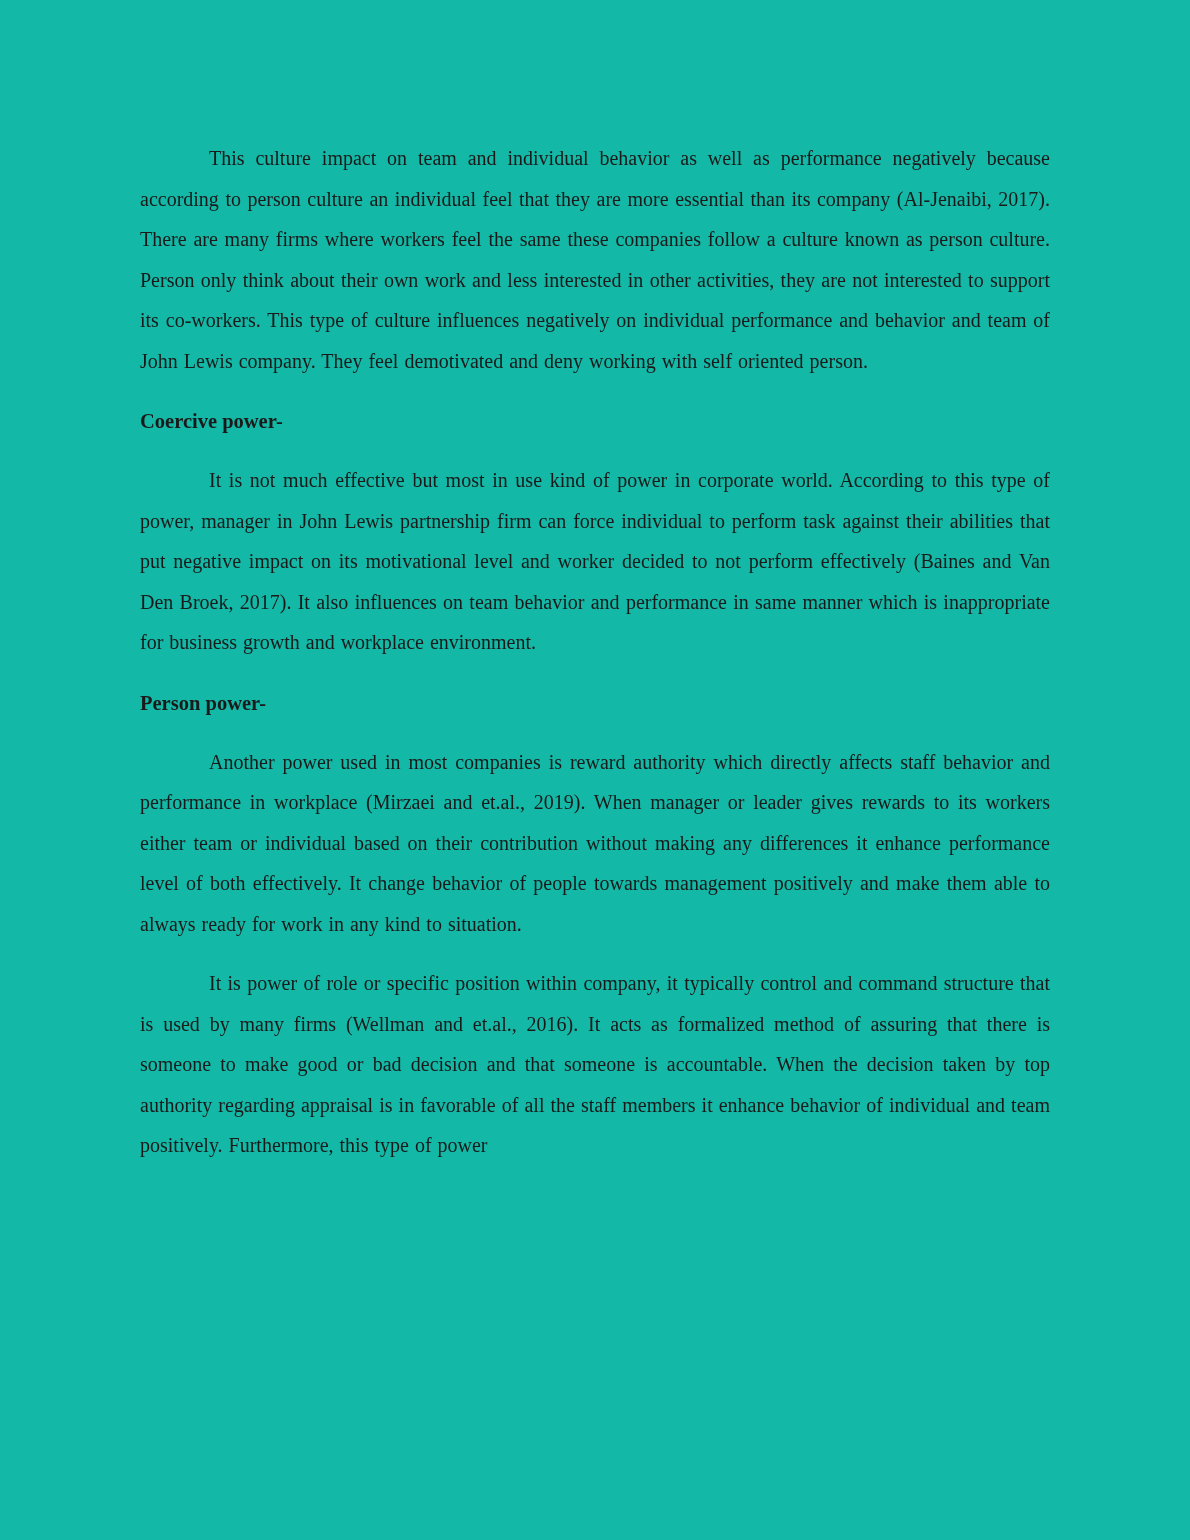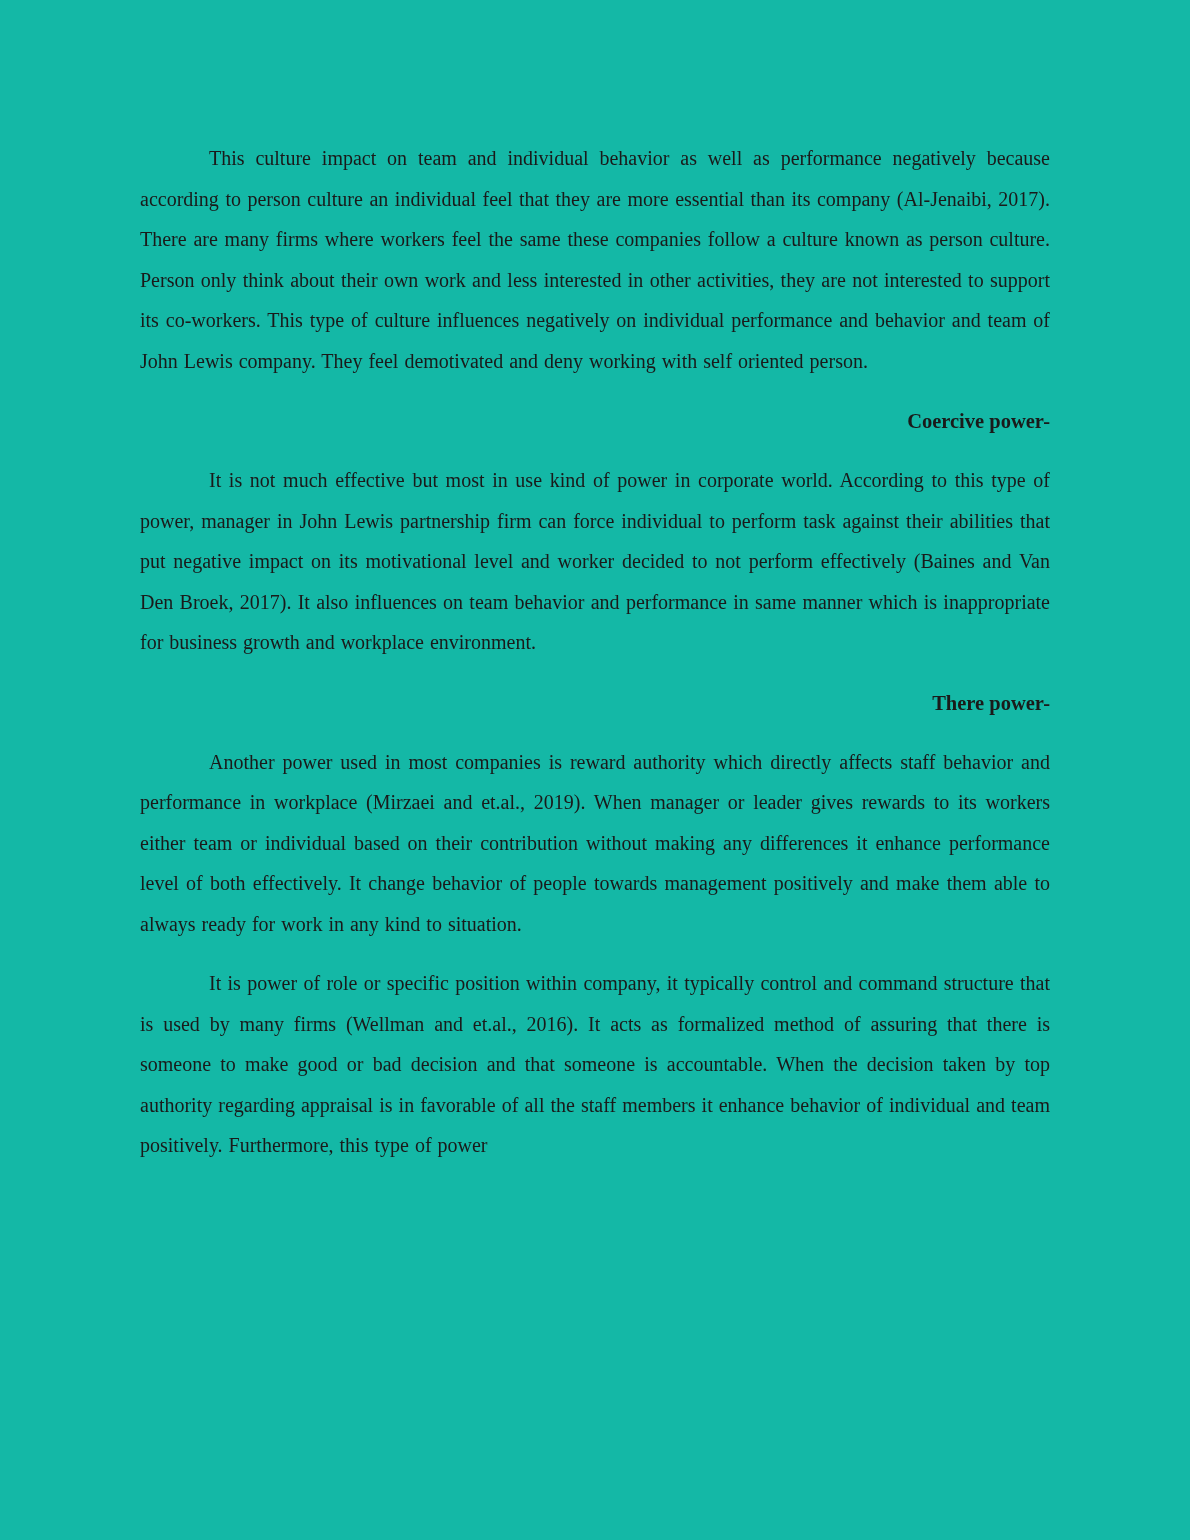--- a/index.html
+++ b/index.html
@@ -27,37 +27,37 @@
     line-height: 40.5px;
     text-align: justify;
     text-indent: 69px;
     margin: 0 0 19px 0;
     word-spacing: 1px;
   }
   .doc-body h2.heading {
     font-size: 20.5px;
     line-height: 40px;
     font-weight: bold;
-    text-align: right;
+    text-align: left;
     margin: 20px 0 19px 0;
   }
 </style>
 </head>
 <body>
 
 <div class="page">
   <div class="doc-body">
 
     <p class="para">This culture impact on team and individual behavior as well as performance negatively because according to person culture an individual feel that they are more essential than its company (Al-Jenaibi, 2017). There are many firms where workers feel the same these companies follow a culture known as person culture. Person only think about their own work and less interested in other activities, they are not interested to support its co-workers. This type of culture influences negatively on individual performance and behavior and team of John Lewis company. They feel demotivated and deny working with self oriented person.</p>
 
     <h2 class="heading">Coercive power-</h2>
 
     <p class="para">It is not much effective but most in use kind of power in corporate world. According to this type of power, manager in John Lewis partnership firm can force individual to perform task against their abilities that put negative impact on its motivational level and worker decided to not perform effectively (Baines and Van Den Broek, 2017). It also influences on team behavior and performance in same manner which is inappropriate for business growth and workplace environment.</p>
 
-    <h2 class="heading">There power-</h2>
+    <h2 class="heading">Person power-</h2>
 
     <p class="para">Another power used in most companies is reward authority which directly affects staff behavior and performance in workplace (Mirzaei and et.al., 2019). When manager or leader gives rewards to its workers either team or individual based on their contribution without making any differences it enhance performance level of both effectively. It change behavior of people towards management positively and make them able to always ready for work in any kind to situation.</p>
 
 
     <p class="para">It is power of role or specific position within company, it typically control and command structure that is used by many firms (Wellman and et.al., 2016). It acts as formalized method of assuring that there is someone to make good or bad decision and that someone is accountable. When the decision taken by top authority regarding appraisal is in favorable of all the staff members it enhance behavior of individual and team positively. Furthermore, this type of power</p>
 
   </div>
 </div>
 
 </body></html>

